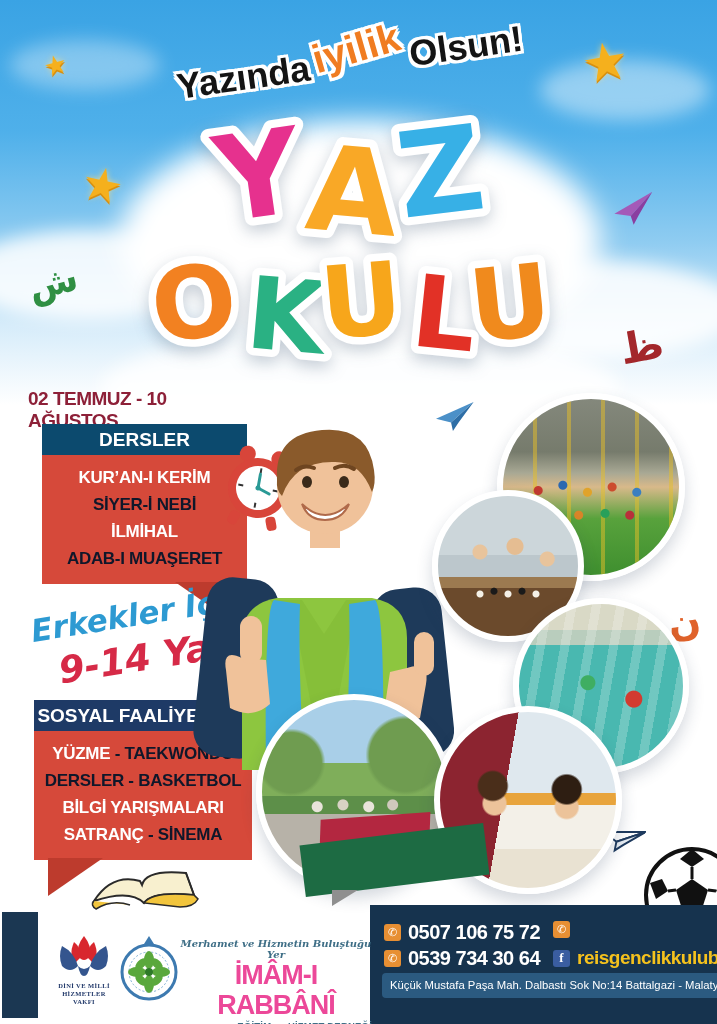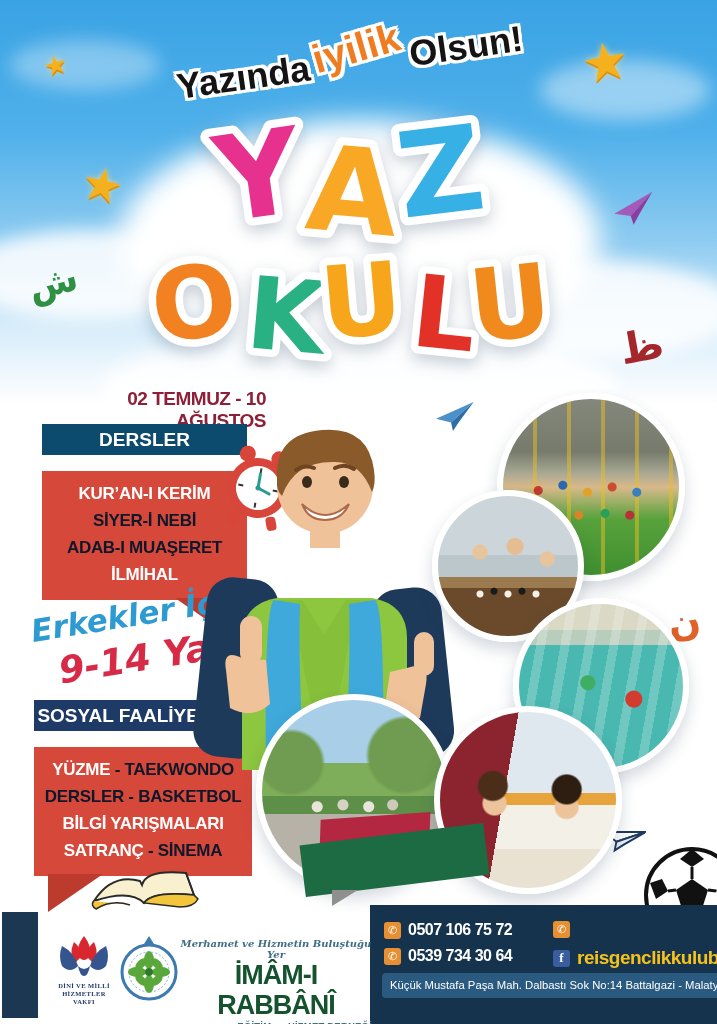--- a/index.html
+++ b/index.html
@@ -14,25 +14,25 @@
     font-weight:bold;font-size:36px;color:#141414;white-space:nowrap;
     text-shadow:-3px -3px 0 #fff,3px -3px 0 #fff,-3px 3px 0 #fff,3px 3px 0 #fff,0 -3px 0 #fff,0 3px 0 #fff,-3px 0 0 #fff,3px 0 0 #fff;}
   .tagline .hl{display:inline-block;color:#f07c21;font-size:40px;transform:rotate(-8deg) translateY(-12px);margin:0 6px;}
   
   .title-cloud{position:absolute;left:120px;top:120px;width:480px;height:240px;background:#fff;
     border-radius:50%;filter:blur(14px);z-index:3;}
   .title-svg{position:absolute;left:105px;top:100px;width:500px;height:280px;z-index:4;
     filter:drop-shadow(0 6px 8px rgba(30,60,90,.25));}
   .bubble{font-family:"DejaVu Sans",sans-serif;font-weight:bold;stroke:#fff;paint-order:stroke;stroke-linejoin:round;}
   
-  .date-line{position:absolute;left:36px;top:388px;width:230px;text-align:right;z-index:6;
+  .date-line{position:absolute;left:28px;top:388px;width:230px;text-align:left;z-index:6;
     font-size:19px;font-weight:bold;color:#8d2038;letter-spacing:-0.5px;}
   .box{position:absolute;z-index:6;}
   .box .hdr{display:block;text-align:center;color:#fff;font-weight:bold;font-size:19px;padding:5px 0 4px;}
-  .box .body{background:#d6493a;text-align:center;padding:9px 4px 12px;margin-top:16px;}
+  .box .body{background:#d6493a;text-align:center;padding:9px 4px 12px;}
   .box .line{display:block;font-size:17px;font-weight:bold;line-height:27px;letter-spacing:-0.3px;}
   .c-white{color:#ffffff;} .c-cream{color:#0f172a;}
   .dersler{left:42px;top:424px;width:205px;}
   .dersler .hdr{background:#0c4a6e;}
   .tail-r{position:absolute;right:14px;bottom:-38px;width:0;height:0;
     border-top:40px solid #bd3b2d;border-left:58px solid transparent;}
   .sosyal{left:34px;top:700px;width:218px;}
   .sosyal .hdr{background:#1e3a66;}
   .tail-l{position:absolute;left:14px;bottom:-36px;width:0;height:0;
     border-top:38px solid #bd3b2d;border-right:55px solid transparent;}
@@ -104,29 +104,29 @@
   .plane{position:absolute;z-index:4;}
   .book-illu{position:absolute;left:82px;top:855px;width:120px;height:62px;z-index:6;}
   .ball{position:absolute;left:642px;top:845px;width:100px;height:100px;z-index:6;}
   
   .edge-bar{position:absolute;left:2px;top:912px;width:36px;height:106px;background:#1b3752;z-index:11;}
   .logo-tulip{position:absolute;left:52px;top:932px;width:64px;height:78px;z-index:12;text-align:center;}
   .logo-tulip .cap{font-size:6.5px;font-weight:bold;color:#233a6b;letter-spacing:.4px;line-height:8px;display:block;font-family:"Liberation Serif",serif;}
   .logo-badge{position:absolute;left:120px;top:934px;width:58px;height:72px;z-index:12;}
   .assoc{position:absolute;left:180px;top:938px;width:192px;z-index:12;text-align:center;}
   .assoc .motto{display:block;font-style:italic;font-weight:bold;font-size:10px;color:#3e6e86;font-family:"DejaVu Serif",serif;}
-  .assoc .name{display:block;font-size:27px;font-weight:bold;color:#14532d;letter-spacing:-1px;line-height:30px;font-family:"Liberation Sans",sans-serif;}
+  .assoc .name{display:block;font-size:27px;font-weight:bold;color:#ec4899;letter-spacing:-1px;line-height:30px;font-family:"Liberation Sans",sans-serif;}
   .assoc .sub{display:block;font-size:9.5px;font-weight:bold;color:#3e6e86;text-align:right;letter-spacing:.2px;}
   .contact{position:absolute;left:370px;top:905px;width:347px;height:119px;background:#16334e;z-index:11;}
   .phone-row{position:absolute;display:flex;align-items:center;gap:7px;}
   .ic{width:17px;height:17px;border-radius:3px;display:flex;align-items:center;justify-content:center;
     font-size:11px;color:#fff;flex:0 0 auto;}
   .ic-phone{background:#e78f33;}
   .ic-fb{background:#3a5da0;font-family:"Liberation Serif",serif;font-weight:bold;font-size:13px;}
-  .pnum{color:#fff;font-size:16px;font-weight:bold;letter-spacing:-0.5px;white-space:nowrap;}
+  .pnum{color:#fff;font-size:20px;font-weight:bold;letter-spacing:-0.5px;white-space:nowrap;}
   .fbname{color:#f5c21d;font-size:19px;font-weight:bold;letter-spacing:-0.5px;}
   .addr{position:absolute;left:12px;top:68px;width:323px;background:#2b5a80;border-radius:4px;padding:5px 8px;}
   .addr span{display:block;color:#fff;font-size:11.3px;line-height:15px;white-space:nowrap;}
 </style>
 </head>
 <body>
 
 <div class="poster">
 
   <div class="sky"></div>
@@ -169,22 +169,22 @@
     </text>
   </svg>
 
   <div class="date-line">02 TEMMUZ - 10 AĞUSTOS</div>
 
   <div class="box dersler">
     <span class="hdr">DERSLER</span>
     <div class="body">
       <span class="line c-white">KUR’AN-I KERİM</span>
       <span class="line c-cream">SİYER-İ NEBİ</span>
+      <span class="line c-white">İLMİHAL</span>
       <span class="line c-cream">ADAB-I MUAŞERET</span>
-      <span class="line c-white">İLMİHAL</span>
     </div>
     <div class="tail-r"></div>
   </div>
 
   <svg class="clock" viewBox="0 0 68 88">
     <circle cx="18" cy="12" r="8" fill="#d8453a"></circle>
       <circle cx="50" cy="12" r="8" fill="#d8453a"></circle>
     <rect x="10" y="70" width="10" height="14" rx="4" fill="#d8453a" transform="rotate(20 15 77)"></rect>
     <rect x="48" y="70" width="10" height="14" rx="4" fill="#d8453a" transform="rotate(-20 53 77)"></rect>
     <circle cx="34" cy="44" r="30" fill="#d8453a"></circle>

